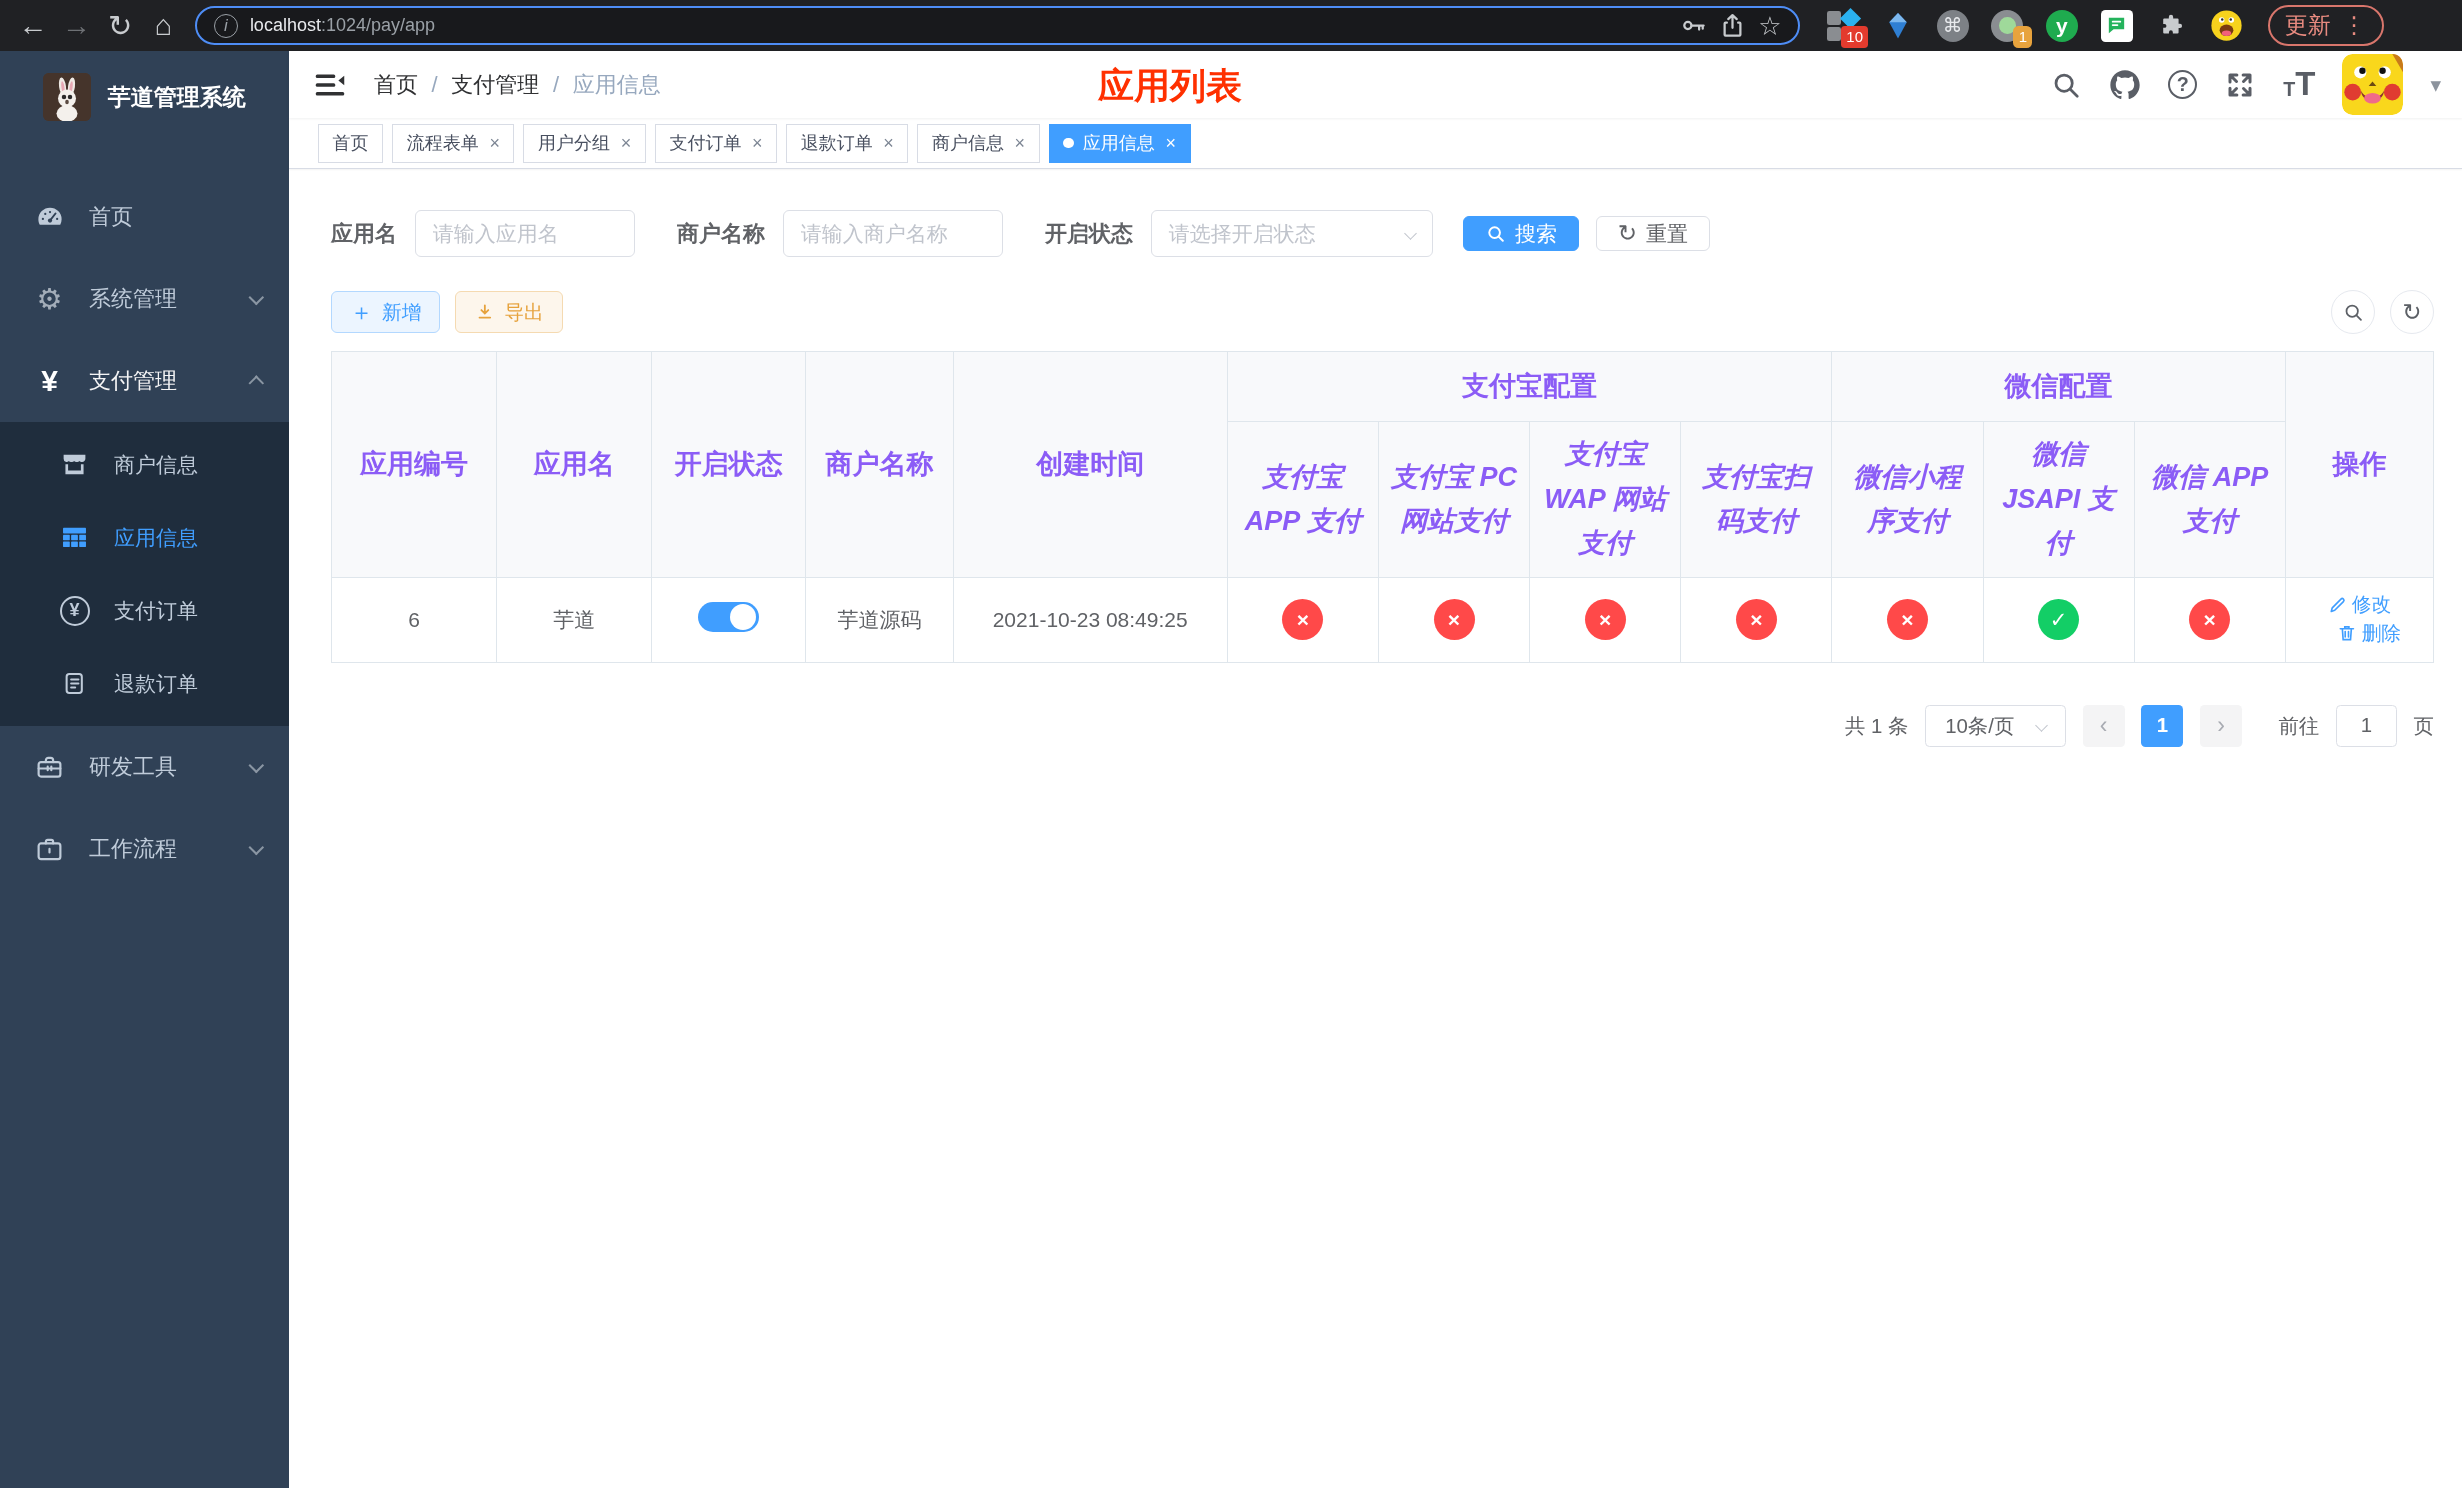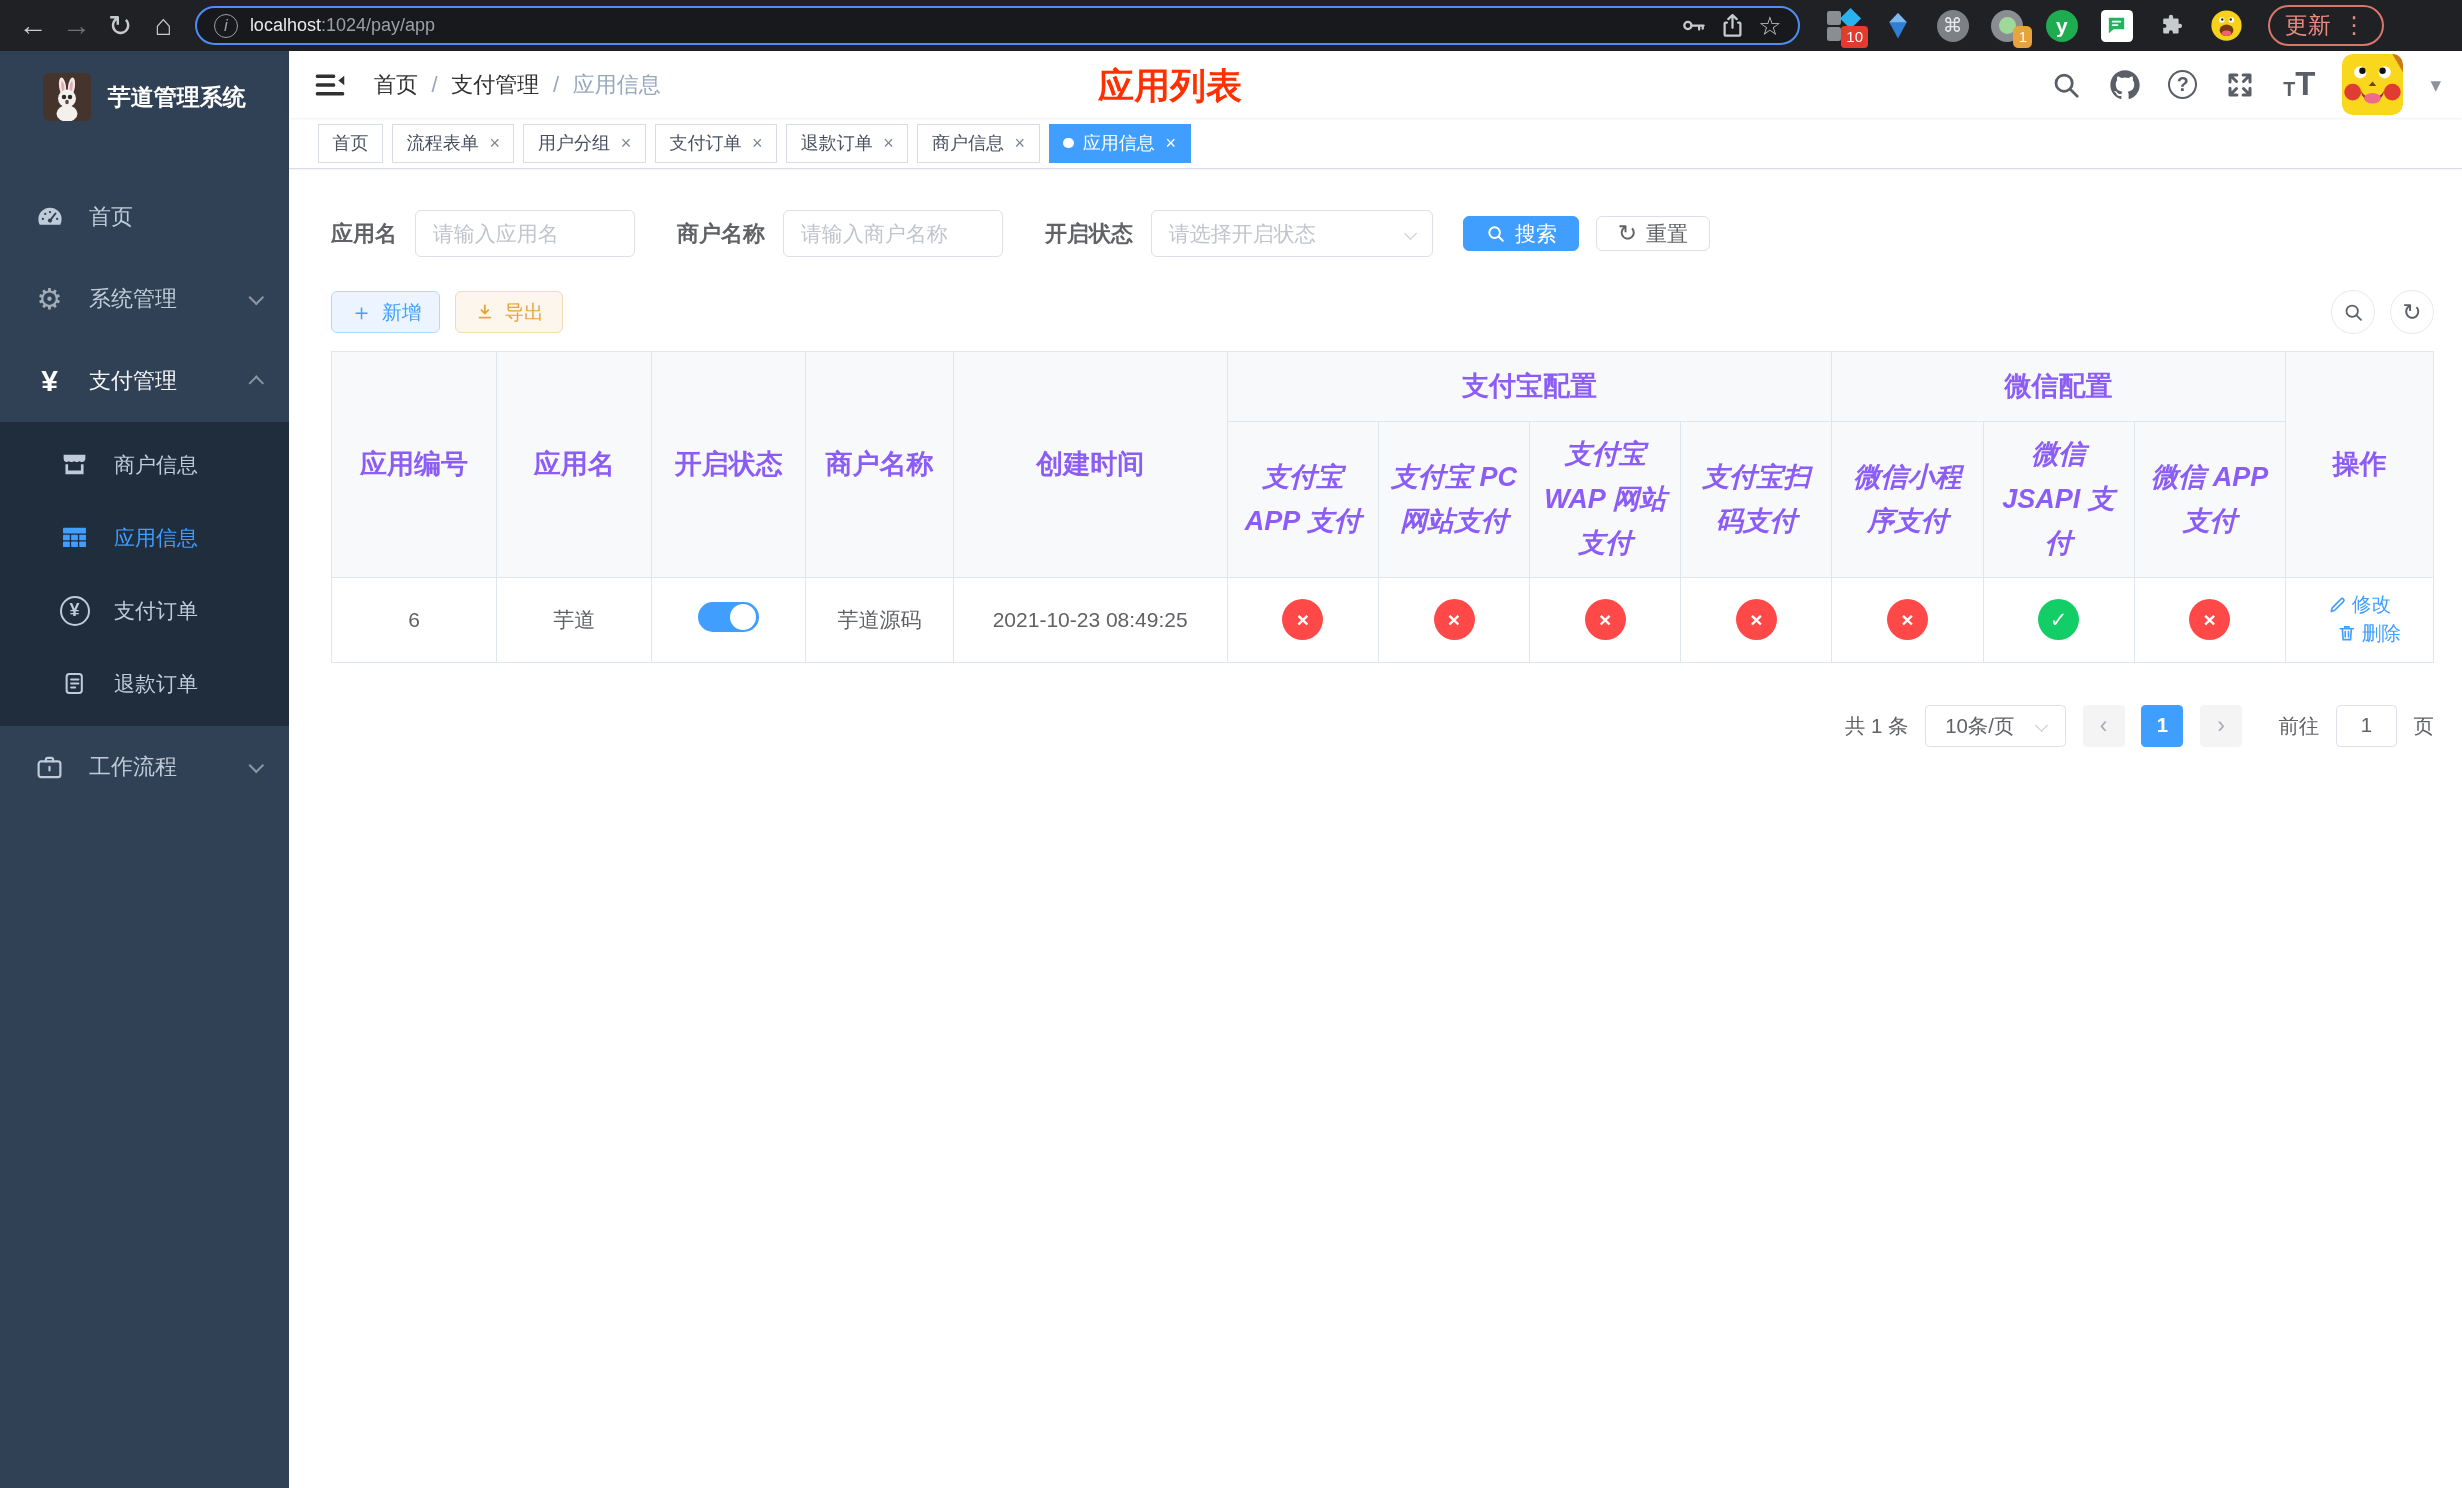--- a/index.html
+++ b/index.html
@@ -306,20 +306,30 @@
           <span class="mi-icon">
             <svg viewBox="0 0 24 24" width="27" height="27" fill="none" stroke="currentColor" stroke-width="1.8" stroke-linecap="round">
                 <rect x="5" y="3.5" width="13.5" height="17" rx="2.4"></rect>
                 <path d="M9 8.4h6.5M9 12h6.5M9 15.6h3.6"></path>
               </svg>
           </span>
           <span class="mi-label">退款订单</span>
         </div>
       </div>
 
+      <div class="menu-item">
+        <span class="mi-icon">
+          <svg viewBox="0 0 24 24" width="29" height="29" fill="none" stroke="currentColor" stroke-width="1.8" stroke-linecap="round">
+              <rect x="3" y="7.5" width="18" height="12" rx="2"></rect>
+              <path d="M9 7.5V6a2 2 0 0 1 2-2h2a2 2 0 0 1 2 2v1.5M3 12.8h18M10.5 11.3v3M13.5 11.3v3"></path>
+            </svg>
+        </span>
+        <span class="mi-label">研发工具</span>
+        <span class="chev down"></span>
+      </div>
       <div class="menu-item">
         <span class="mi-icon">
           <svg viewBox="0 0 24 24" width="29" height="29" fill="none" stroke="currentColor" stroke-width="1.8" stroke-linecap="round">
               <rect x="3" y="7" width="18" height="13" rx="2"></rect>
               <path d="M9 7V5.5A1.5 1.5 0 0 1 10.5 4h3A1.5 1.5 0 0 1 15 5.5V7M12 11.5v3"></path>
             </svg>
         </span>
         <span class="mi-label">工作流程</span>
         <span class="chev down"></span>
       </div>

